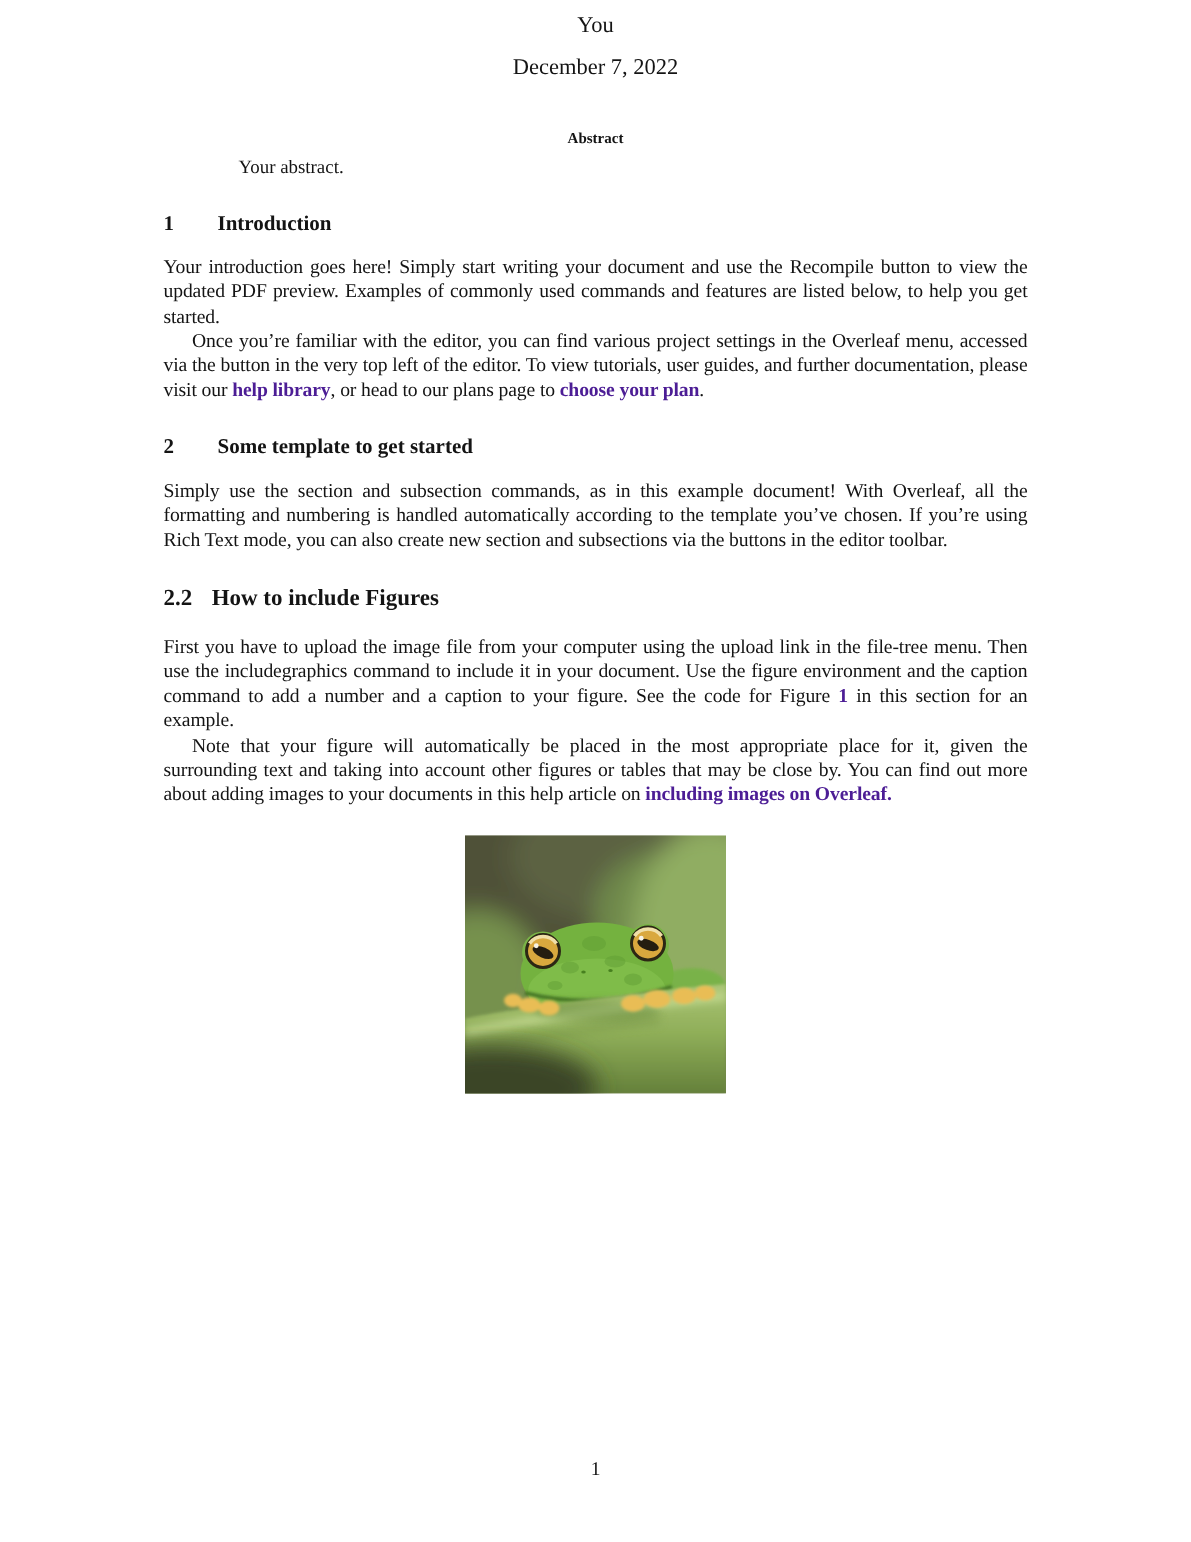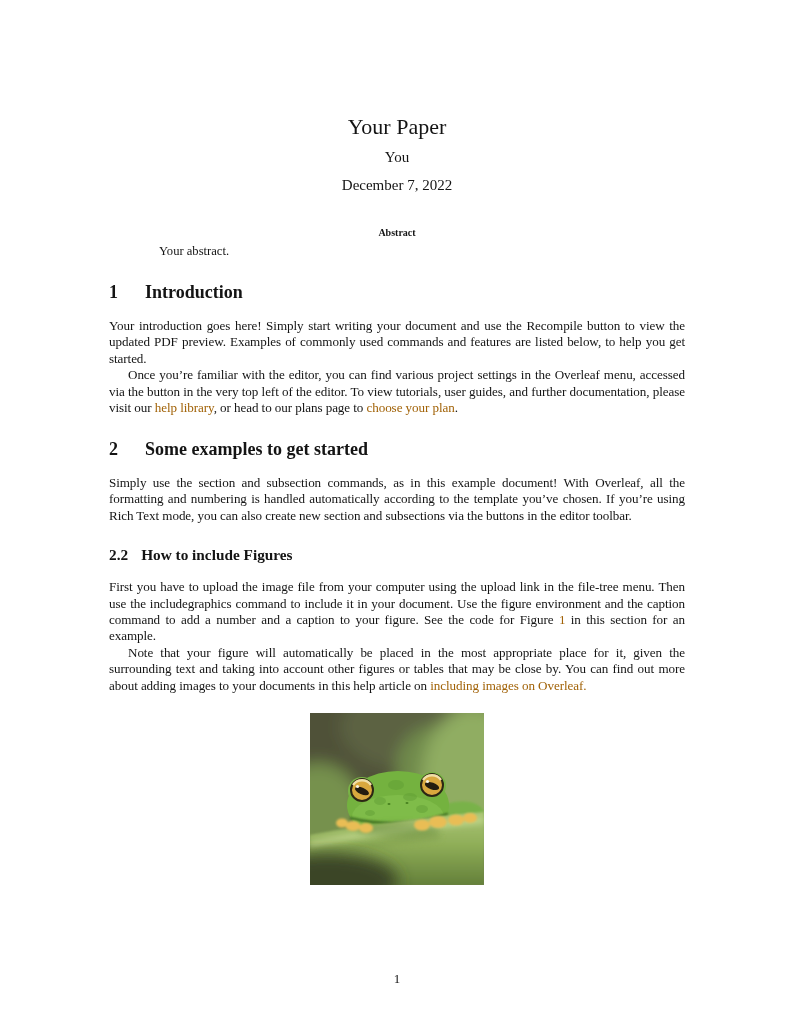--- a/index.html
+++ b/index.html
@@ -47,21 +47,21 @@
     font-size: 10px;
     font-weight: 700;
   }
   .abstract-text {
     margin: 5px 50px 0 50px;
     font-size: 12.6px;
     line-height: 16px;
   }
   .sec-heading {
     margin-top: 23px;
-    font-size: 18px;
+    font-size: 14px;
     font-weight: 700;
     line-height: 1.15;
   }
   .sec-heading .sec-num { display: inline-block; min-width: 21px; }
   .sec-heading .sec-title { margin-left: 15px; }
   .subsec-heading {
     margin-top: 15px;
     font-size: 15.3px;
     font-weight: 700;
     line-height: 1.15;
@@ -73,23 +73,24 @@
     font-size: 13.1px;
     line-height: 16.4px;
     text-align: justify;
     letter-spacing: -0.08px;
   }
   .para.cont {
     margin-top: 0;
     text-indent: 19px;
   }
   a.doc-link {
-    color: #a16207;
+    color: #4c1d95;
     text-decoration: none;
     cursor: pointer;
+    font-weight: bold;
   }
   .figure-block {
     margin-top: 19px;
     text-align: center;
   }
   .figure-image {
     display: inline-block;
     width: 174px;
     height: 172px;
     line-height: 0;
@@ -107,33 +108,32 @@
     text-align: center;
     font-size: 13px;
   }
 </style>
 </head>
 <body>
 
 <div class="page">
   <div class="content">
 
-    <h1 class="paper-title">Your Paper</h1>
     <div class="paper-author">You</div>
     <div class="paper-date">December 7, 2022</div>
 
     <div class="abstract-heading">Abstract</div>
     <p class="abstract-text">Your abstract.</p>
 
     <h2 class="sec-heading"><span class="sec-num">1</span><span class="sec-title">Introduction</span></h2>
 
     <p class="para">Your introduction goes here! Simply start writing your document and use the Recompile button to view the updated PDF preview. Examples of commonly used commands and features are listed below, to help you get started.</p>
     <p class="para cont"><span>Once you’re familiar with the editor, you can find various project settings in the Overleaf menu, accessed via the button in the very top left of the editor. To view tutorials, user guides, and further documentation, please visit our </span><a class="doc-link">help library</a><span>, or head to our plans page to </span><a class="doc-link">choose your plan</a><span>.</span></p>
 
-    <h2 class="sec-heading"><span class="sec-num">2</span><span class="sec-title">Some examples to get started</span></h2>
+    <h2 class="sec-heading"><span class="sec-num">2</span><span class="sec-title">Some template to get started</span></h2>
 
 
     <p class="para">Simply use the section and subsection commands, as in this example document! With Overleaf, all the formatting and numbering is handled automatically according to the template you’ve chosen. If you’re using Rich Text mode, you can also create new section and subsections via the buttons in the editor toolbar.</p>
 
     <h3 class="subsec-heading" style="margin-top:22px;font-family:Liberation Serif, serif;"><span class="sec-num">2.2</span><span class="sec-title">How to include Figures</span></h3>
 
     <p class="para"><span>First you have to upload the image file from your computer using the upload link in the file-tree menu. Then use the includegraphics command to include it in your document. Use the figure environment and the caption command to add a number and a caption to your figure. See the code for Figure </span><a class="doc-link">1</a><span> in this section for an example.</span></p>
 
     <p class="para cont"><span>Note that your figure will automatically be placed in the most appropriate place for it, given the surrounding text and taking into account other figures or tables that may be close by. You can find out more about adding images to your documents in this help article on </span><a class="doc-link">including images on Overleaf.</a><span></span></p>
 

